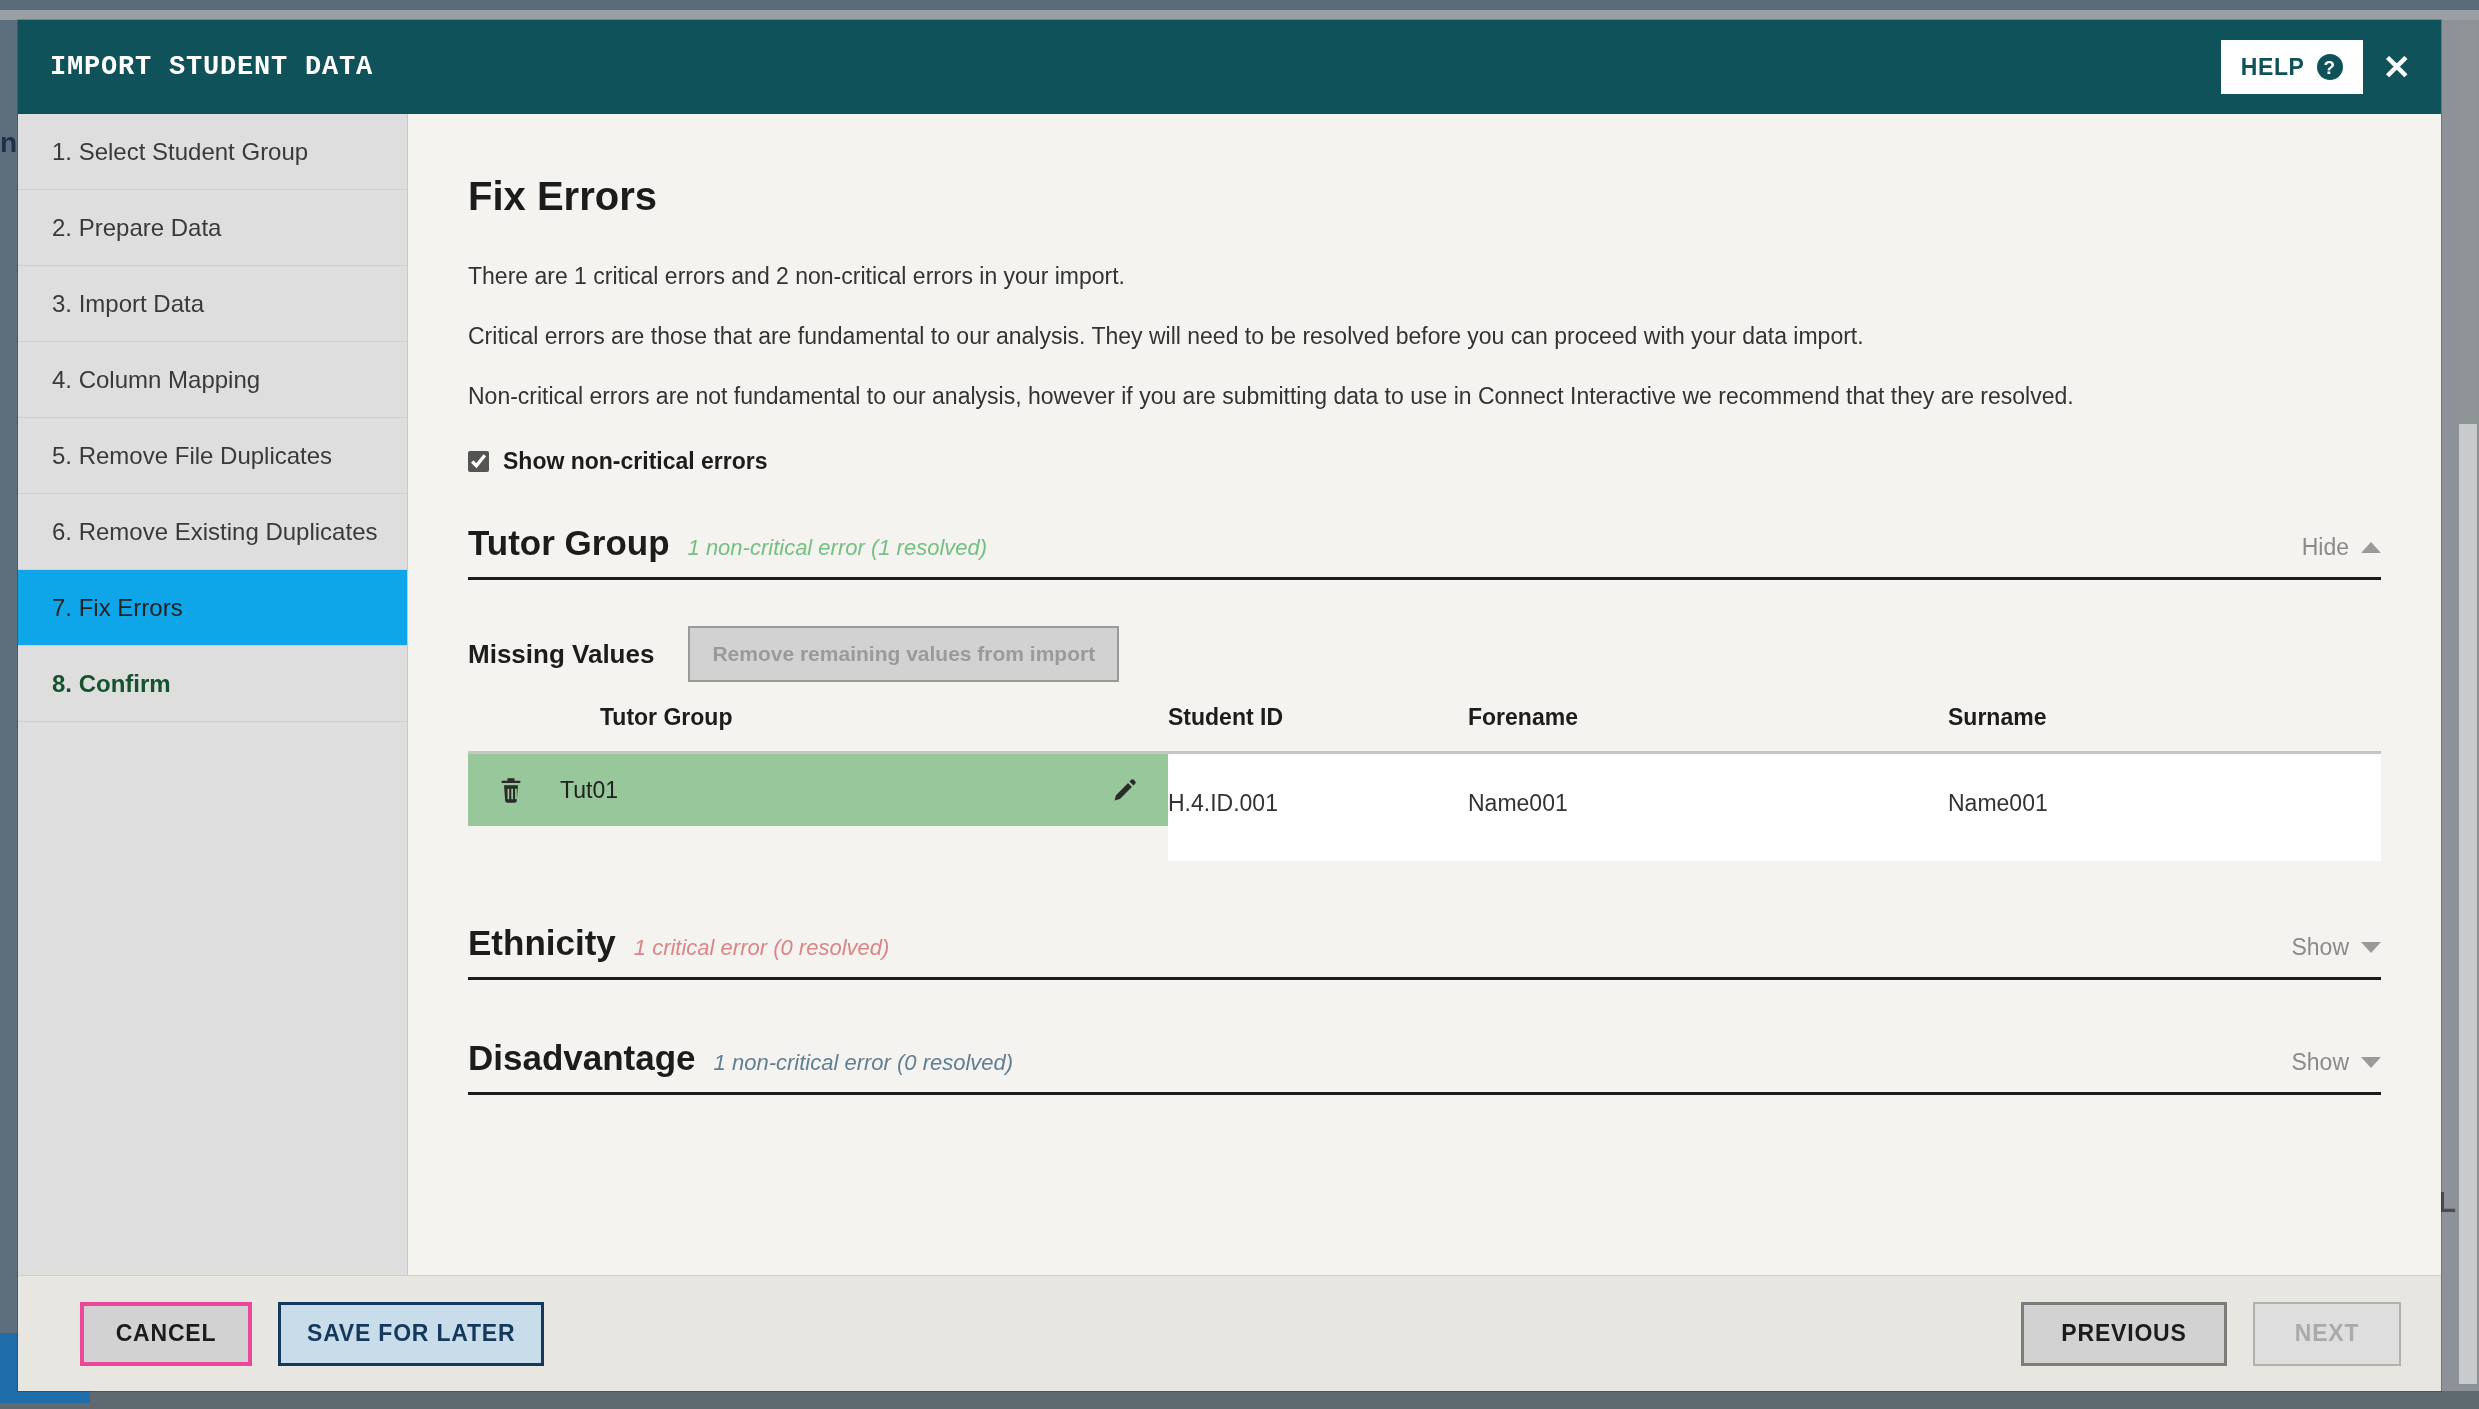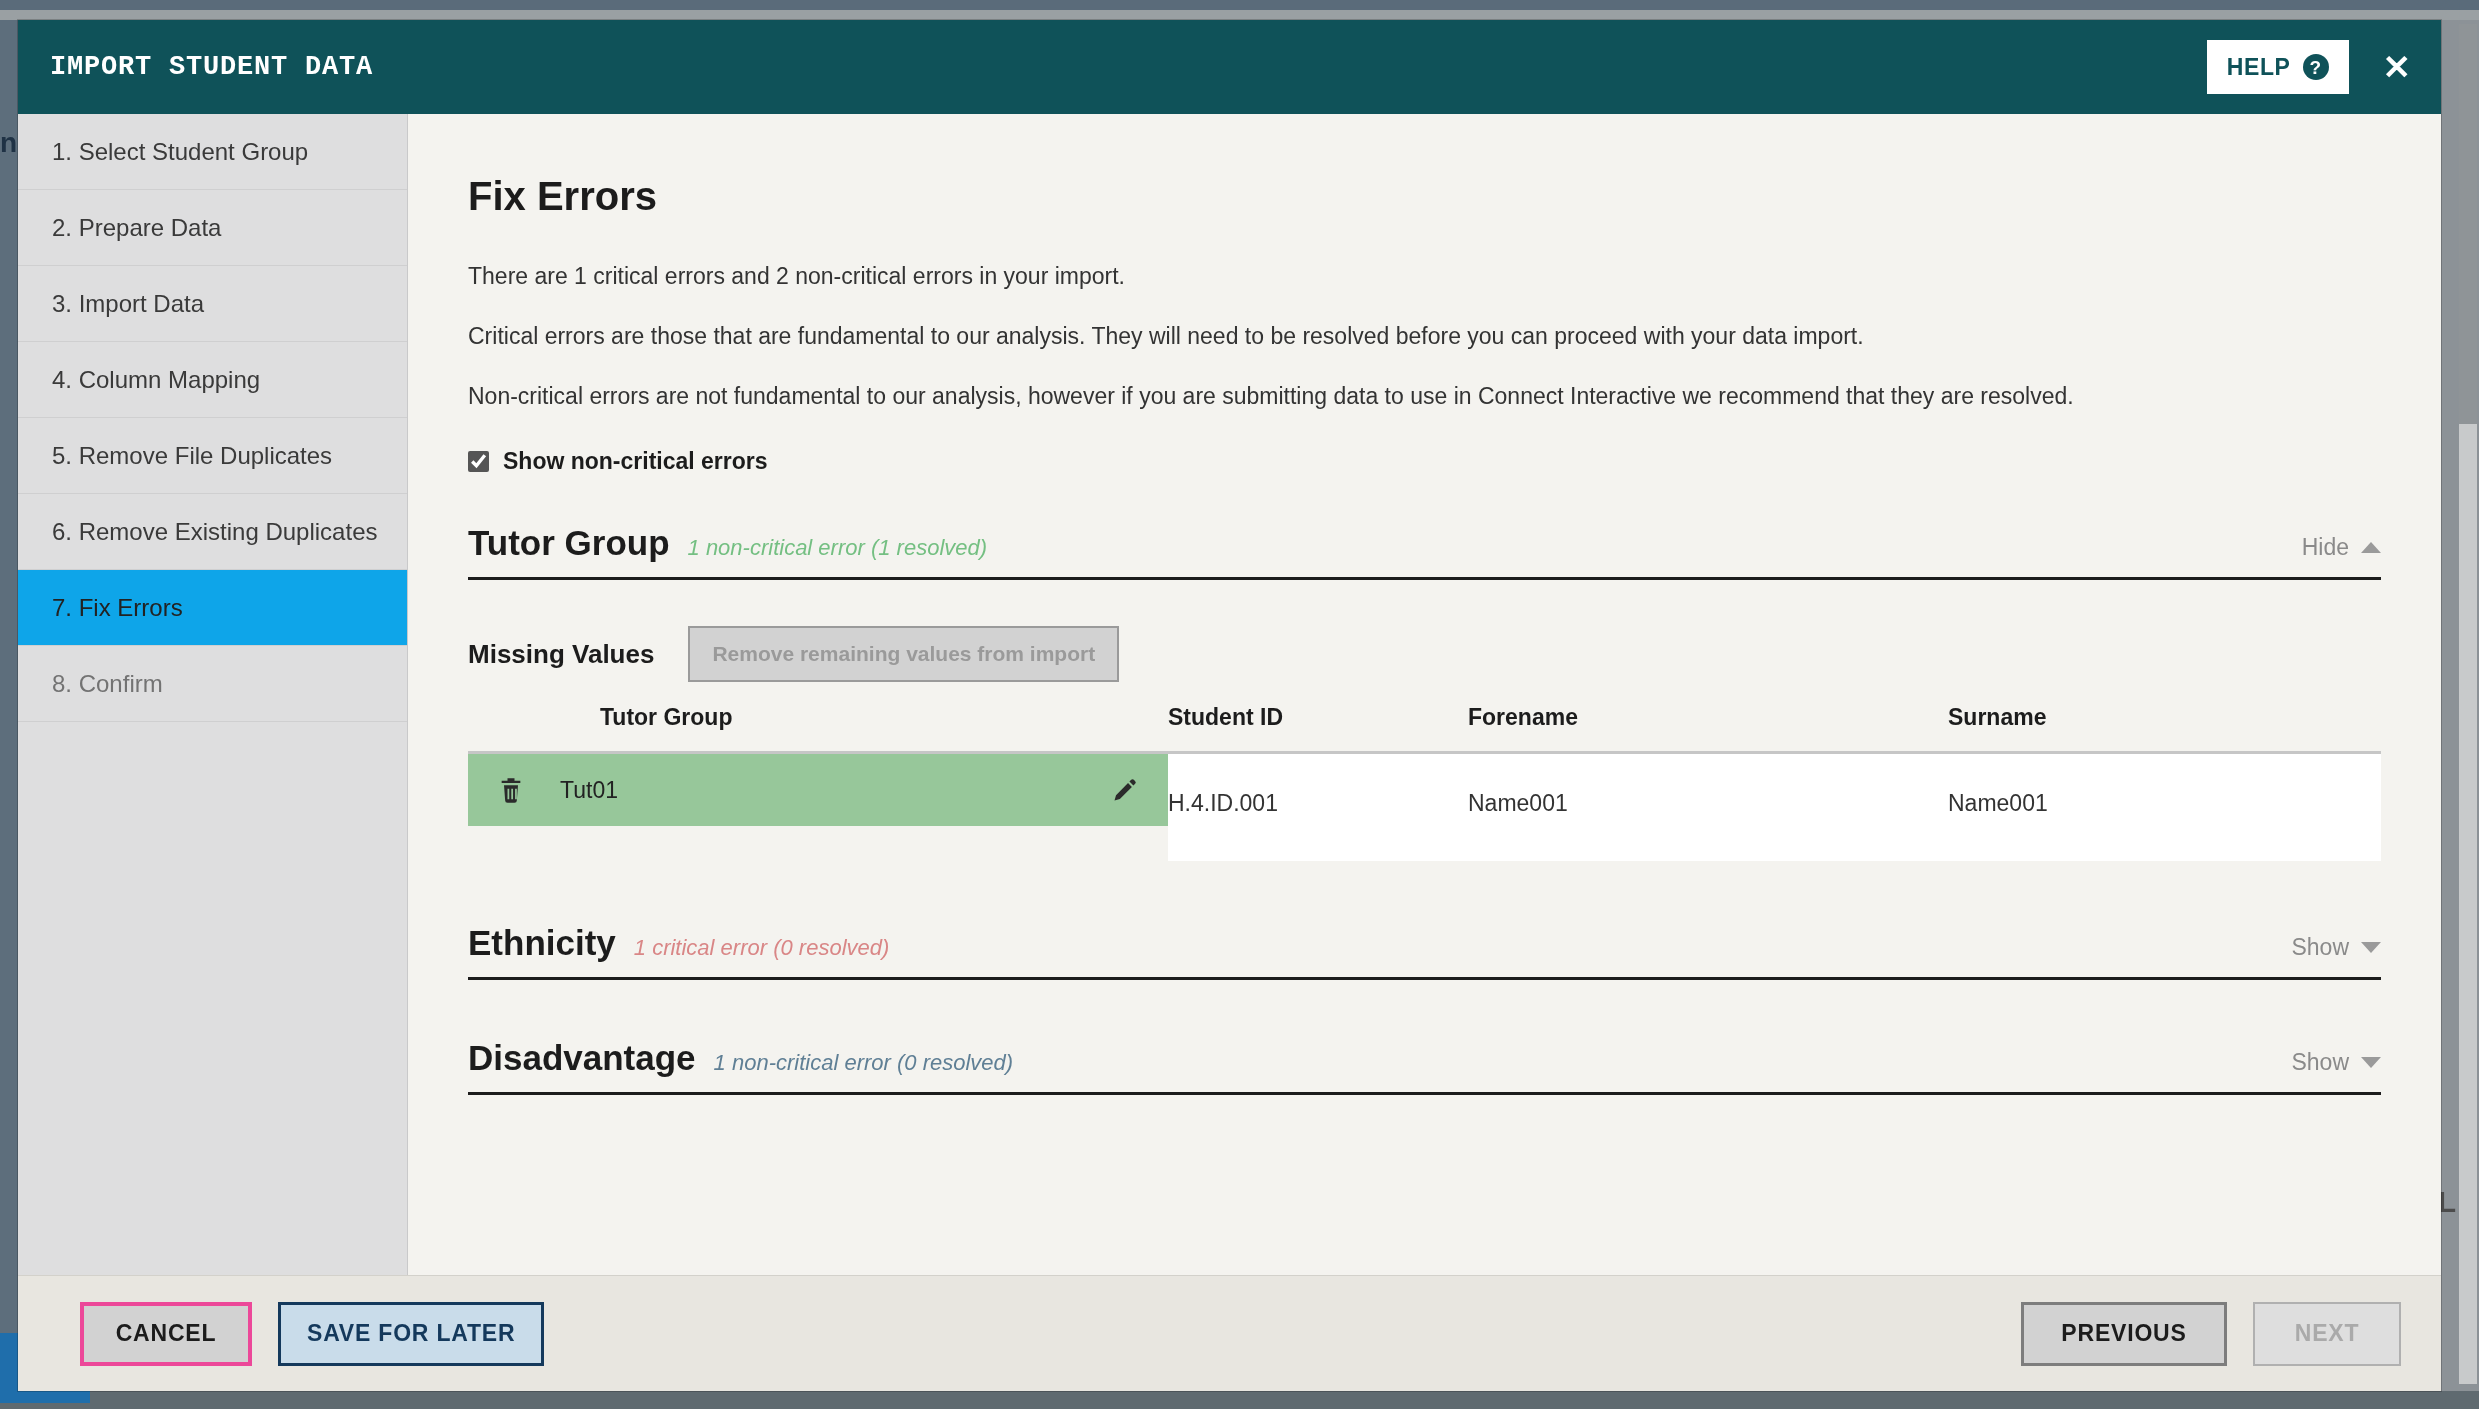--- a/index.html
+++ b/index.html
@@ -81,21 +81,21 @@
     position: relative;
   }
   #modal-title {
     color: #ffffff;
     font-size: 27px;
     font-weight: 700;
     letter-spacing: 0.8px;
     font-family: Liberation Mono, monospace;
   }
   #header-right {
-    margin-left: auto; display: flex; align-items: center; gap: 26px;
+    margin-left: auto; display: flex; align-items: center; gap: 12px;
   }
   #help-button {
     background: #ffffff;
     color: #0f5259;
     border: none;
     height: 54px;
     padding: 0 20px;
     display: flex; align-items: center; gap: 12px;
     font-size: 23px; font-weight: 700;
     letter-spacing: 0.6px;
@@ -133,22 +133,23 @@
     color: #3a3a3a;
     border-bottom: 1px solid #cfcfd0;
     cursor: pointer;
   }
   .step.active {
     background: #0ea5e9;
     font-weight: 400;
     color: #222;
   }
   .step.disabled {
-    color: #737373;
+    color: #14532d;
     cursor: default;
+    font-weight: bold;
   }
 
   
   #content {
     flex: 1 1 auto;
     background: #f4f3ef;
     padding: 60px 60px 0 60px;
     overflow: hidden;
     position: relative;
   }

